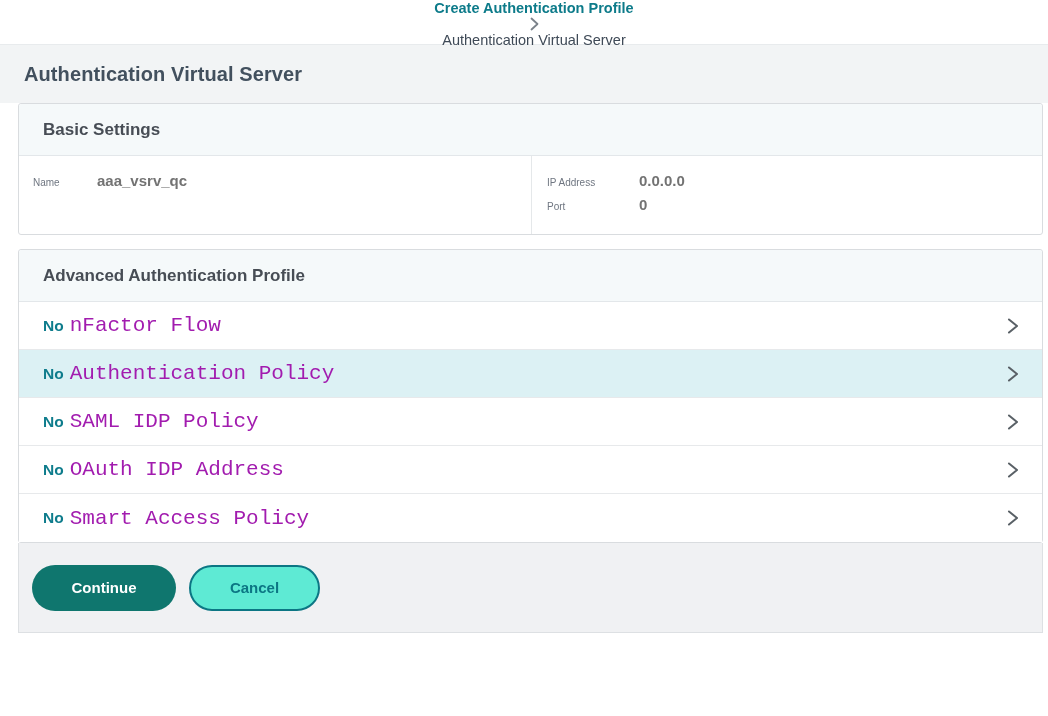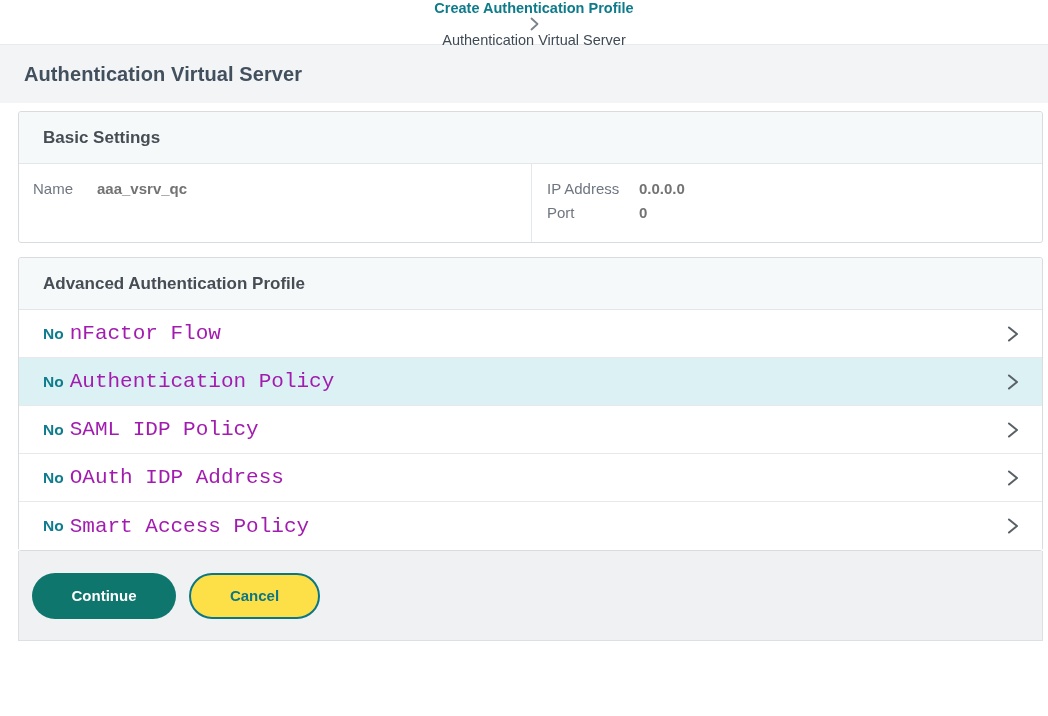--- a/index.html
+++ b/index.html
@@ -17,39 +17,39 @@
   .crumb-sep { display: inline-flex; align-items: center; margin: 0 14px; }
   .crumb-current { color: #3f4a57; font-size: 14.5px; font-weight: 400; }
 
   
   .title-bar {
     height: 58px; background: #f2f4f5; display: flex; align-items: center; padding-left: 24px;
   }
   .page-title { font-size: 20px; font-weight: 700; color: #42505e; letter-spacing: 0.1px; }
 
   
-  .content { margin: 8px 5px 0 18px; }
+  .content { margin: 0 5px 0 18px; }
 
   .card { background: #ffffff; border: 1px solid #d9dcdf; border-radius: 3px; }
   .card + .card { margin-top: 14px; }
 
   .card-header {
     height: 52px; background: #f5f9fa; border-bottom: 1px solid #e3e7ea;
     display: flex; align-items: center; padding-left: 24px;
     border-radius: 3px 3px 0 0;
   }
   .card-header h2 { font-size: 17px; font-weight: 600; color: #474d55; }
 
   
   .basic-body { display: flex; height: 78px; }
   .basic-col { padding: 16px 0 0 14px; }
   .basic-col.left { width: 512px; }
   .basic-col.right { flex: 1; border-left: 1px solid #e5e8ea; padding-left: 15px; }
   .field-row { display: flex; align-items: baseline; margin-bottom: 7px; }
-  .field-label { font-size: 15px; color: #6f7681; }
+  .field-label { font-size: 10px; color: #6f7681; }
   .basic-col.left .field-label { width: 64px; }
   .basic-col.right .field-label { width: 92px; }
   .field-value { font-size: 15px; font-weight: 700; color: #737373; }
 
   
   .policy-row {
     height: 48px; display: flex; align-items: center; padding: 0 22px 0 24px;
     border-bottom: 1px solid #e7e9eb; background: #ffffff; cursor: pointer;
   }
   .policy-row:last-child { border-bottom: none; }
@@ -65,21 +65,21 @@
     display: flex; align-items: center; padding-left: 13px;
   }
   .btn {
     height: 46px; border-radius: 23px; font-size: 15px; font-weight: 700;
     font-family: "Liberation Sans", "DejaVu Sans", sans-serif; cursor: pointer;
   }
   .btn.primary {
     width: 144px; background: #0f766e; color: #ffffff; border: none;
   }
   .btn.secondary {
-    width: 131px; background: #fde047; color: #0c7684; border: 2px solid #0c7684; margin-left: 13px;
+    width: 131px; background: #5eead4; color: #0c7684; border: 2px solid #0c7684; margin-left: 13px;
   }
 </style>
 </head>
 <body>
 
 <header class="breadcrumb-bar">
   <a class="crumb-link">Create Authentication Profile</a>
   <span class="crumb-sep">
     <svg width="11" height="16" viewBox="0 0 11 16">
         <path d="M2.5 2.5 L8.5 8 L2.5 13.5" fill="none" stroke="#7b828a" stroke-width="1.8" stroke-linecap="round" stroke-linejoin="round"></path>

